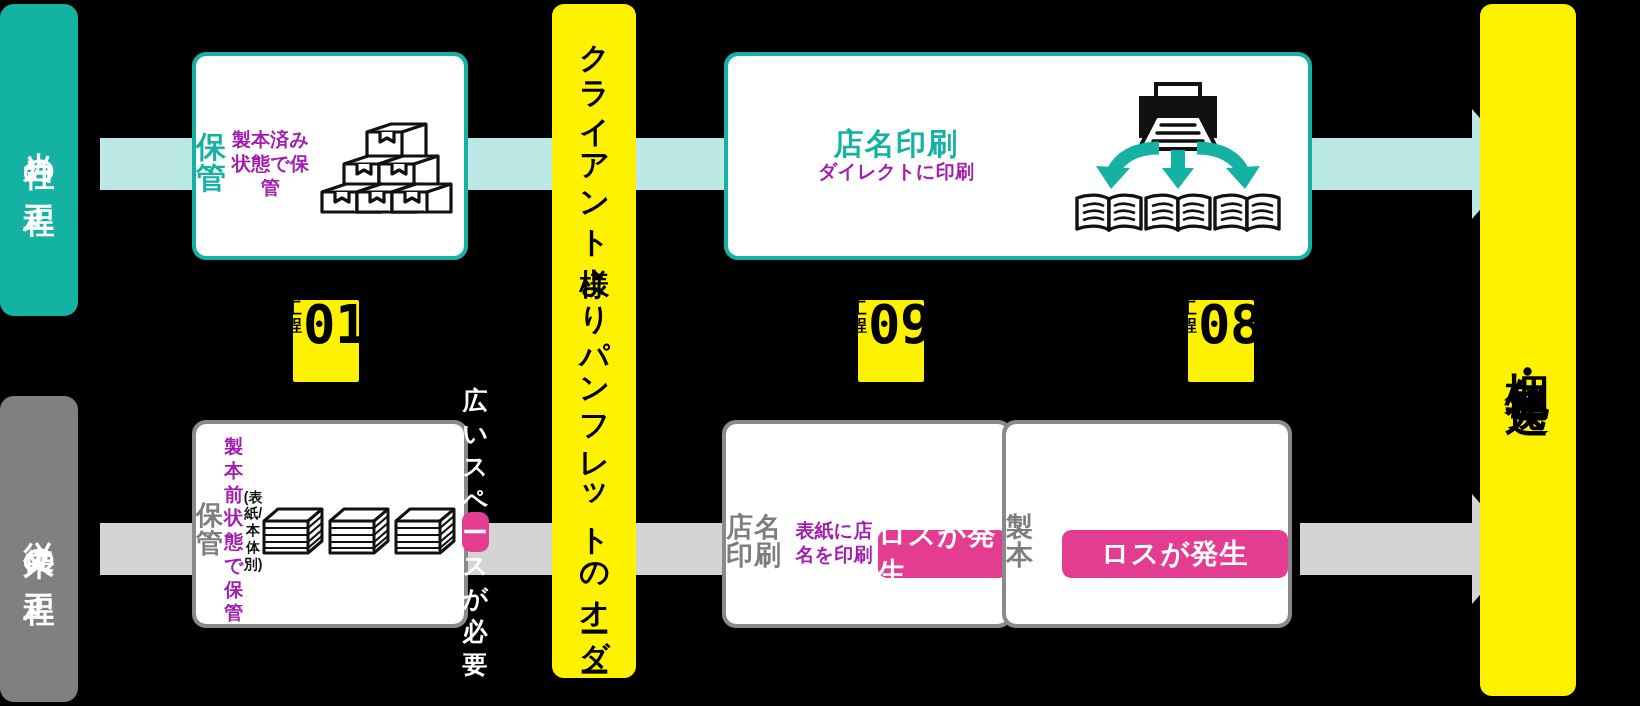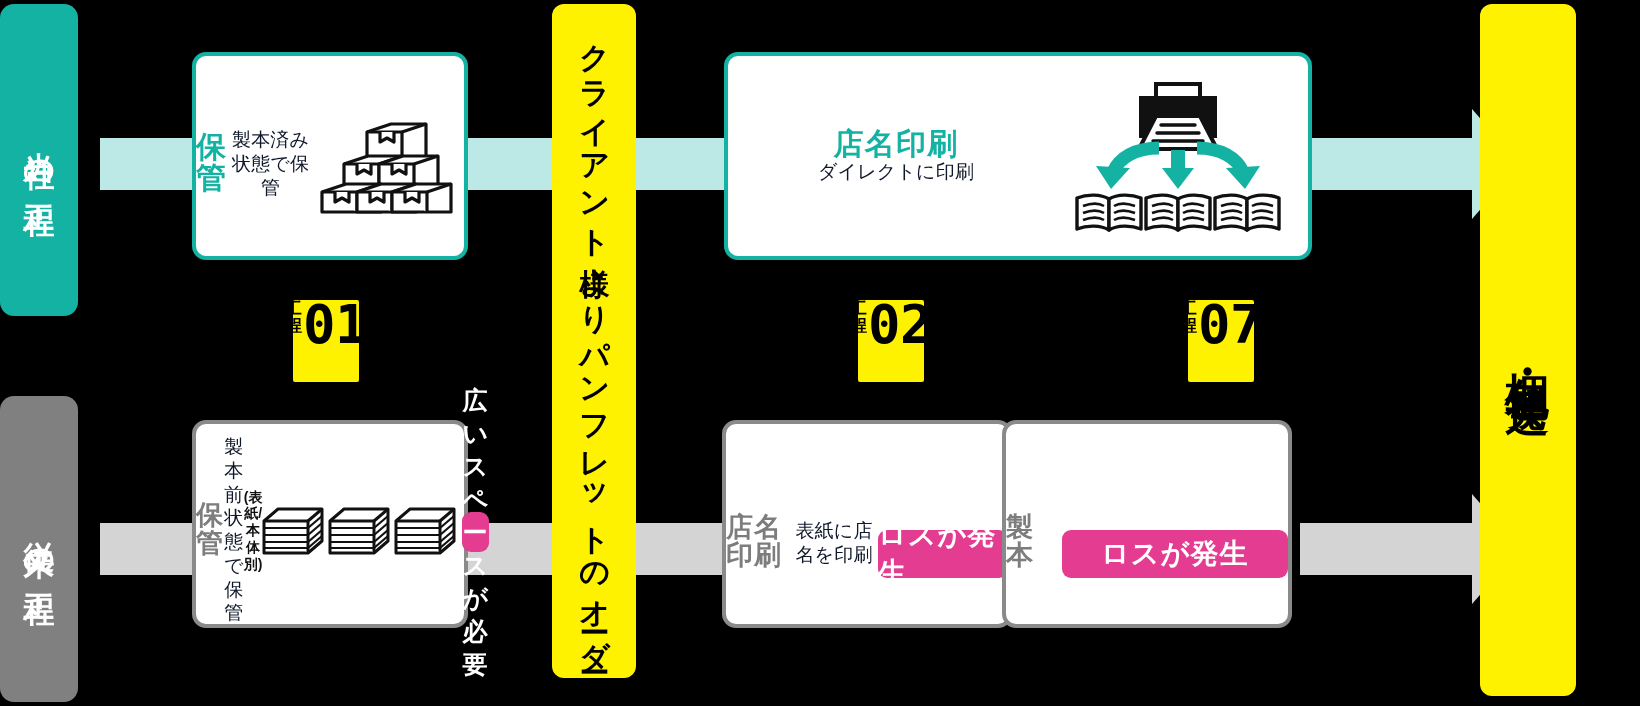--- a/index.html
+++ b/index.html
@@ -44,21 +44,21 @@
   }
   .card.teal{border:4px solid #13B2A2;}
   .card.gray{border:4px solid #8A8A8A;}
   .card-title{
     font-weight:700;line-height:1.05;letter-spacing:.04em;
     font-size:30px;
   }
   .card.teal .card-title{color:#13B2A2;}
   .card.gray .card-title{color:#7D7D7D;}
   .card-desc{
-    color:#0f172a;font-weight:400;font-size:19px;line-height:1.25;
+    color:#a21caf;font-weight:700;font-size:19px;line-height:1.25;
     text-align:center;letter-spacing:.01em;
   }
   .card-sub{
     color:#111;font-weight:700;font-size:14px;line-height:1.2;
     text-align:center;margin-top:3px;
   }
 
   
   .loss-badge{
     background:#E43C91;color:#fff;font-weight:700;
@@ -225,25 +225,25 @@
       </div>
     </div>
   </div>
 
   <div class="step-chip" style="left:293px;top:300px;width:66px;height:82px;">
     <span class="step-kanji">工程</span>
     <span class="step-num">01</span>
   </div>
   <div class="step-chip" style="left:858px;top:300px;width:66px;height:82px;">
     <span class="step-kanji">工程</span>
-    <span class="step-num">02</span>
+    <span class="step-num">09</span>
   </div>
   <div class="step-chip" style="left:1188px;top:300px;width:66px;height:82px;">
     <span class="step-kanji">工程</span>
-    <span class="step-num">07</span>
+    <span class="step-num">08</span>
   </div>
 
   <div class="card gray" style="left:192px;top:420px;width:276px;height:208px;padding-top:10px;">
     <div class="card-title" style="font-size:27px;">保管</div>
     <div class="card-desc" style="margin-top:2px;">製本前状態で保管</div>
     <div class="card-sub">(表紙/本体別)</div>
     <div class="icon-wrap" style="margin-top:4px;">
       <svg width="200" height="52" viewBox="0 0 200 52">
         <g fill="#fff" stroke="#111" stroke-width="3" stroke-linejoin="round">
           <g transform="translate(2,2)">

